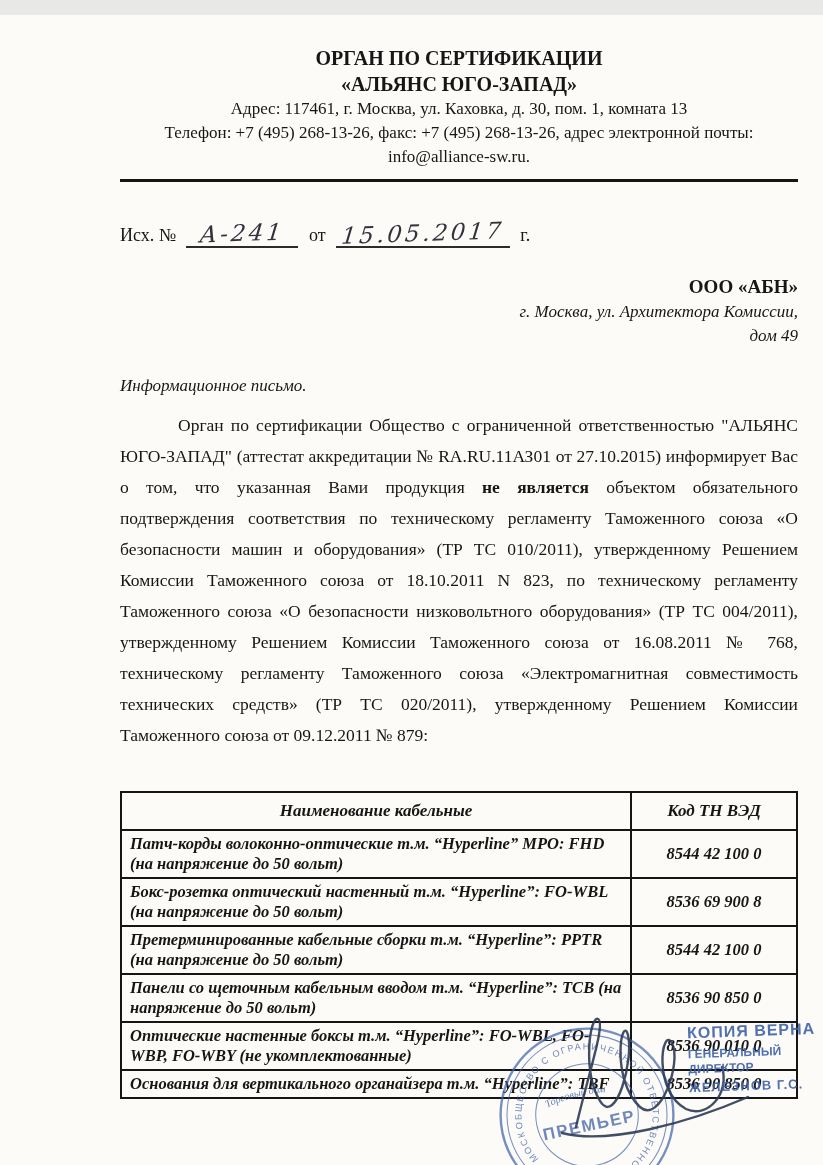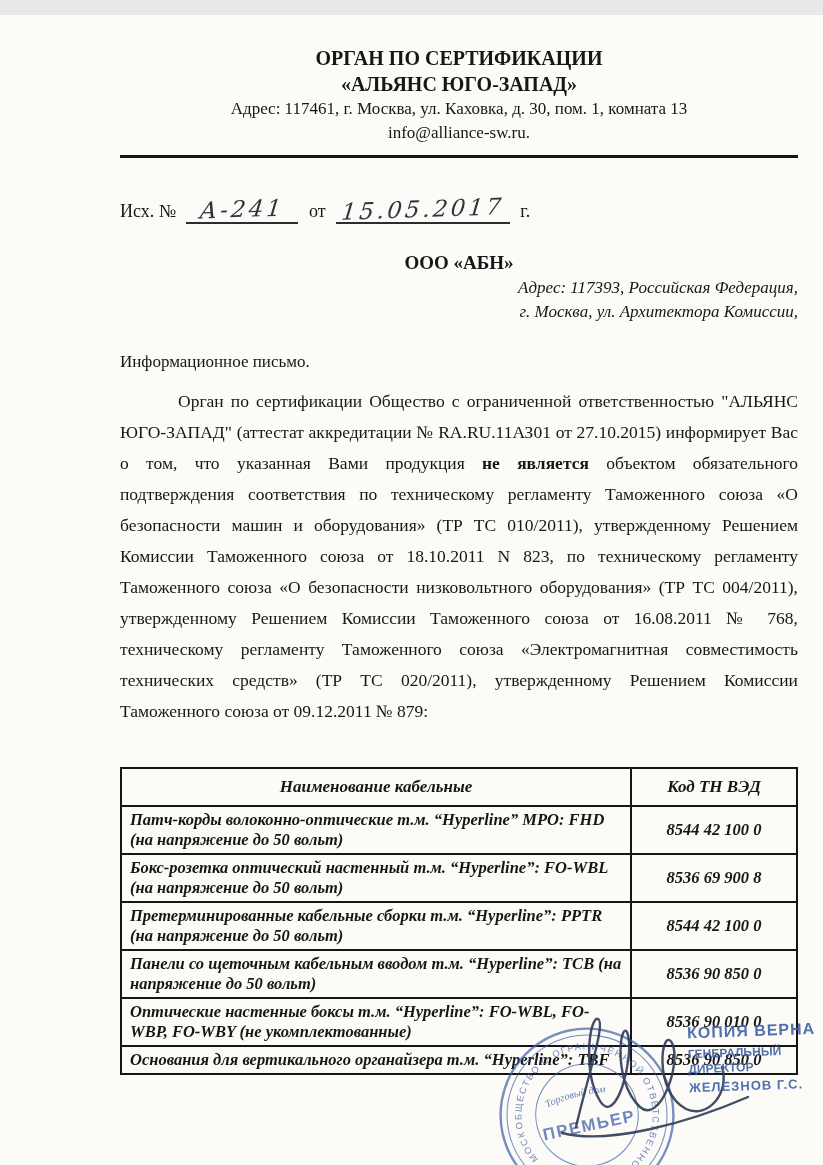--- a/index.html
+++ b/index.html
@@ -34,24 +34,24 @@
     display:inline-block;
     border-bottom:2px solid #2c2c2c;
     text-align:center;
     margin:0 6px;
     vertical-align:baseline;
   }
   .fill.num{min-width:112px;}
   .fill.date{min-width:138px;}
   
   .recipient{margin-top:26px;text-align:right;}
-  .recipient .name{font-weight:bold;font-size:19px;line-height:26px;text-align:center;}
+  .recipient .name{font-weight:bold;font-size:19px;line-height:26px;}
   .recipient .adr{font-style:italic;font-size:17px;line-height:24px;}
   
-  .letter-title{margin-top:28px;font-size:17px;}
+  .letter-title{margin-top:28px;font-style:italic;font-size:17px;}
   .body-par{
     margin-top:14px;
     font-size:17.5px;
     line-height:31px;
     text-align:justify;
     text-indent:58px;
   }
   
   table.prod-table{
     margin-top:40px;
@@ -87,36 +87,37 @@
 </head>
 <body>
 
 <div class="page">
   <div class="content">
 
     <div class="letterhead">
       <div class="org-line">ОРГАН ПО СЕРТИФИКАЦИИ</div>
       <div class="org-line">«АЛЬЯНС ЮГО-ЗАПАД»</div>
       <div class="addr-line">Адрес: 117461, г. Москва, ул. Каховка, д. 30, пом. 1, комната 13</div>
+      <div class="addr-line">Телефон: +7 (495) 268-13-26, факс: +7 (495) 268-13-26, адрес электронной почты:</div>
       <div class="addr-line">info@alliance-sw.ru.</div>
       <hr class="rule">
     </div>
 
     <div class="outgoing">
       <span>Исх. №</span>
       <span class="fill num"><span class="hand">А-241</span></span>
       <span>от</span>
       <span class="fill date"><span class="hand">15.05.2017</span></span>
       <span>г.</span>
     </div>
 
     <div class="recipient">
       <div class="name">ООО «АБН»</div>
-      <div class="adr">Адрес: 117393, Российская Федерация,</div>
       <div class="adr">г. Москва, ул. Архитектора Комиссии,</div>
+      <div class="adr">дом 49</div>
     </div>
 
     <div class="letter-title">Информационное письмо.</div>
 
     <p class="body-par"><span>Орган по сертификации Общество с ограниченной ответственностью "АЛЬЯНС ЮГО-ЗАПАД" (аттестат аккредитации № RA.RU.11АЗ01 от 27.10.2015) информирует Вас о том, что указанная Вами продукция </span><b>не является</b><span> объектом обязательного подтверждения соответствия по техническому регламенту Таможенного союза «О безопасности машин и оборудования» (ТР ТС 010/2011), утвержденному Решением Комиссии Таможенного союза от 18.10.2011 N 823, по техническому регламенту Таможенного союза «О безопасности низковольтного оборудования» (ТР ТС 004/2011), утвержденному Решением Комиссии Таможенного союза от 16.08.2011 № 768, техническому регламенту Таможенного союза «Электромагнитная совместимость технических средств» (ТР ТС 020/2011), утвержденному Решением Комиссии Таможенного союза от 09.12.2011 № 879:</span></p>
 
     <table class="prod-table">
       <thead>
         <tr>
           <th class="col-name">Наименование кабельные</th>

